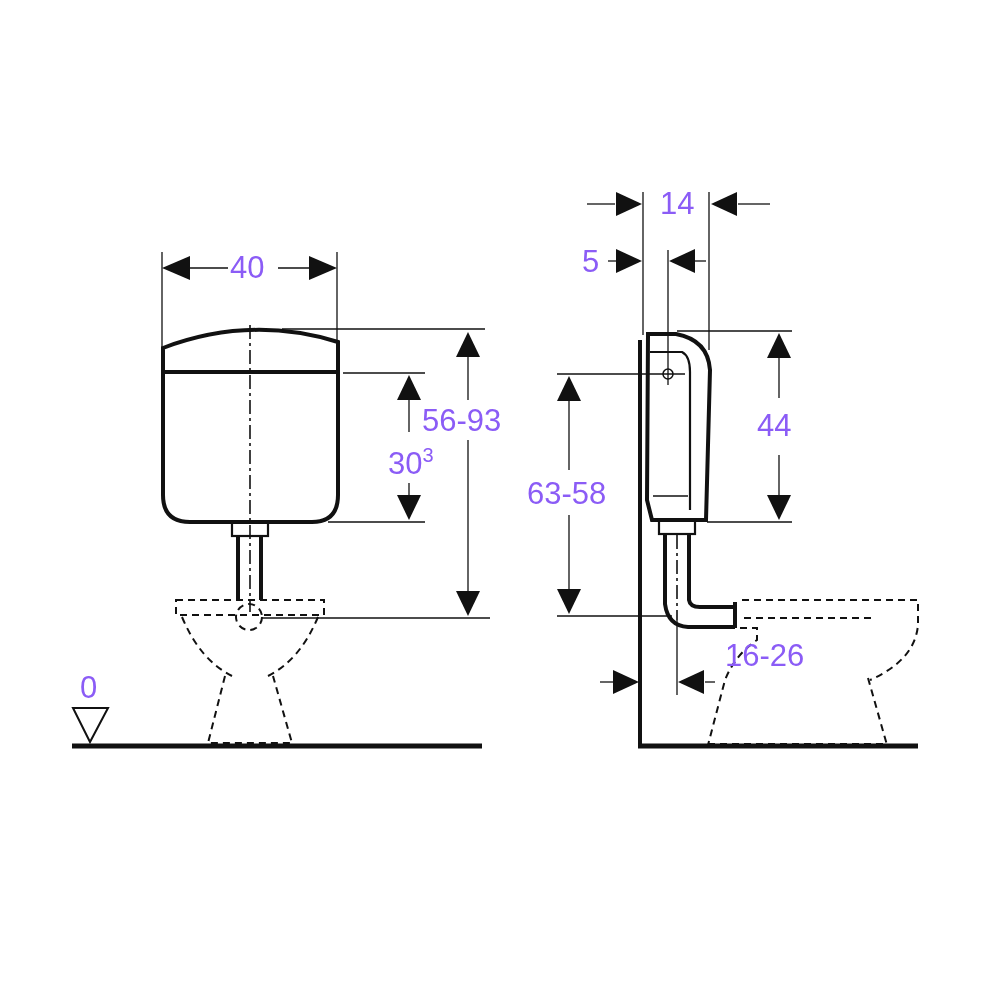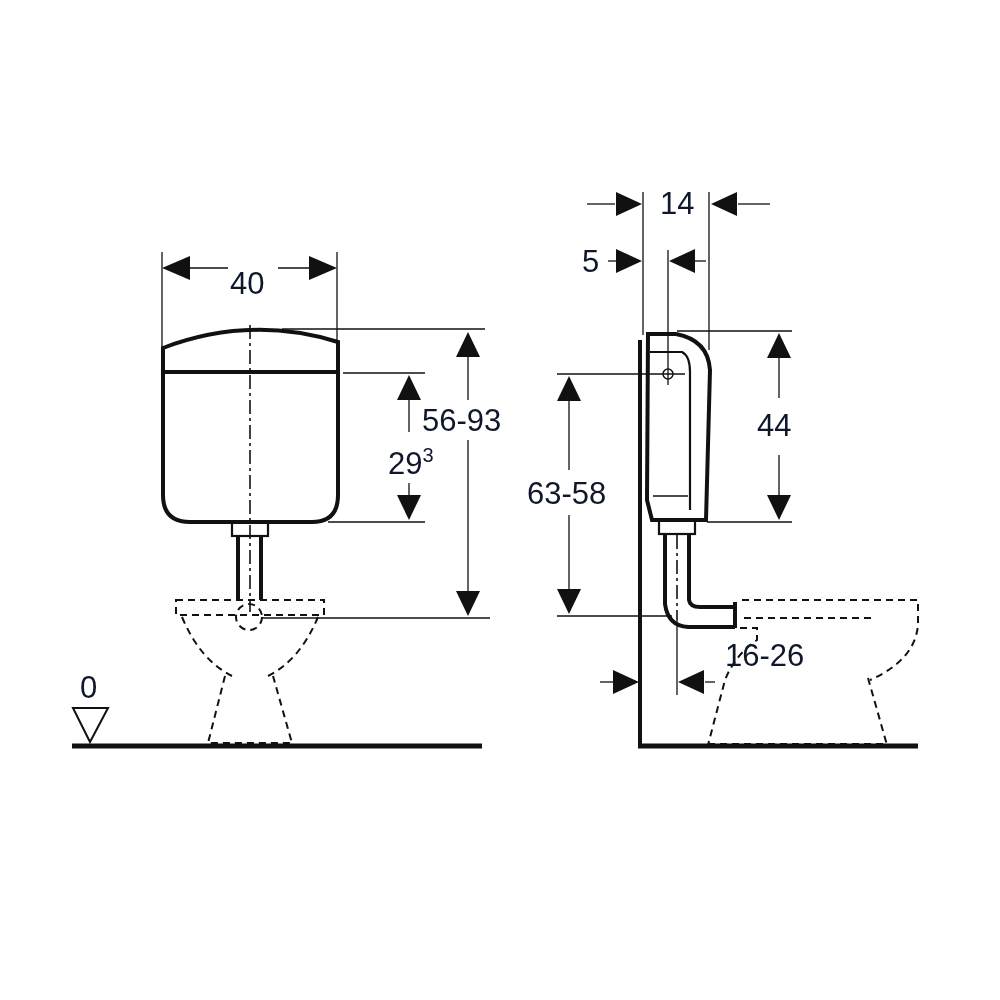--- a/index.html
+++ b/index.html
@@ -1,18 +1,18 @@
 <!DOCTYPE html>
 <html><head>
 <meta charset="utf-8">
 <style>
   html, body { margin:0; padding:0; background:#ffffff; }
   body { width:1000px; height:1000px; position:relative; overflow:hidden; font-family:"Liberation Sans", sans-serif; }
   svg { position:absolute; left:0; top:0; }
-  .lbl { position:absolute; font-family:"Liberation Sans", sans-serif; font-size:31px; color:#0f172a; line-height:1; white-space:nowrap; background:#fff; padding:0 2px; }
+  .lbl { position:absolute; font-family:"Liberation Sans", sans-serif; font-size:31px; color:#8b5cf6; line-height:1; white-space:nowrap; background:#fff; padding:0 2px; }
   .sup { font-size:20px; vertical-align:top; position:relative; top:-3px; }
   .s { stroke:#111; fill:none; }
   .thick { stroke-width:4; }
   .med { stroke-width:2.2; }
   .thin { stroke-width:1.3; }
   .dash { stroke-dasharray:7 5; stroke-width:2; }
   .center { stroke-dasharray:14 4 3 4; stroke-width:1.6; }
   .arrow { fill:#111; }
 </style>
 </head>
@@ -118,22 +118,22 @@
     <polygon class="arrow" points="569,614 557,589 581,589"></polygon>
 
     <line class="s thin" x1="677" y1="620" x2="677" y2="695"></line>
     <line class="s thin" x1="600" y1="682" x2="615" y2="682"></line>
     <line class="s thin" x1="705" y1="682" x2="715" y2="682"></line>
     <polygon class="arrow" points="639,682 613,670 613,694"></polygon>
     <polygon class="arrow" points="678,682 704,670 704,694"></polygon>
   </g>
 </svg>
 
-<div class="lbl" style="left:228px; top:268px;">40</div>
+<div class="lbl" style="left:228px; top:252px;">40</div>
 <div class="lbl" style="left:420px; top:405px; background:transparent;">56-93</div>
-<div class="lbl" style="left:386px; top:448px; background:transparent;"><span>29</span><span class="sup">3</span></div>
+<div class="lbl" style="left:386px; top:448px; background:transparent;"><span>30</span><span class="sup">3</span></div>
 <div class="lbl" style="left:78px; top:672px; background:transparent;">0</div>
 
 <div class="lbl" style="left:658px; top:188px; background:transparent;">14</div>
 <div class="lbl" style="left:580px; top:246px; background:transparent;">5</div>
 <div class="lbl" style="left:755px; top:410px; background:transparent;">44</div>
 <div class="lbl" style="left:525px; top:478px; background:transparent;">63-58</div>
 <div class="lbl" style="left:723px; top:640px; background:transparent;">16-26</div>
 
 </body></html>

